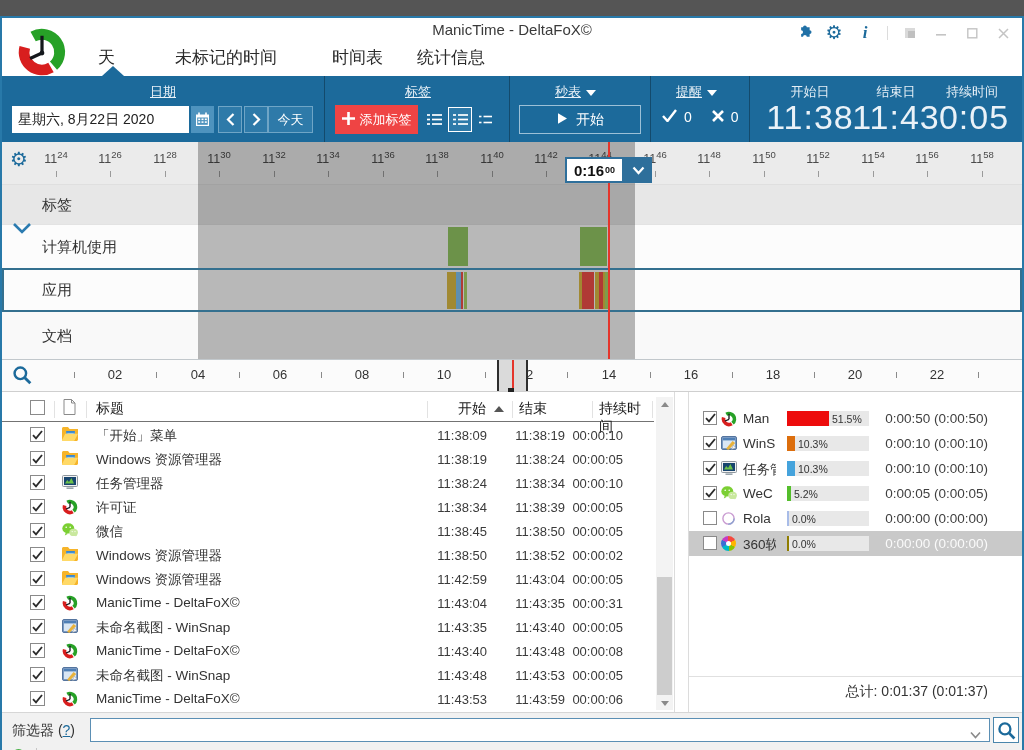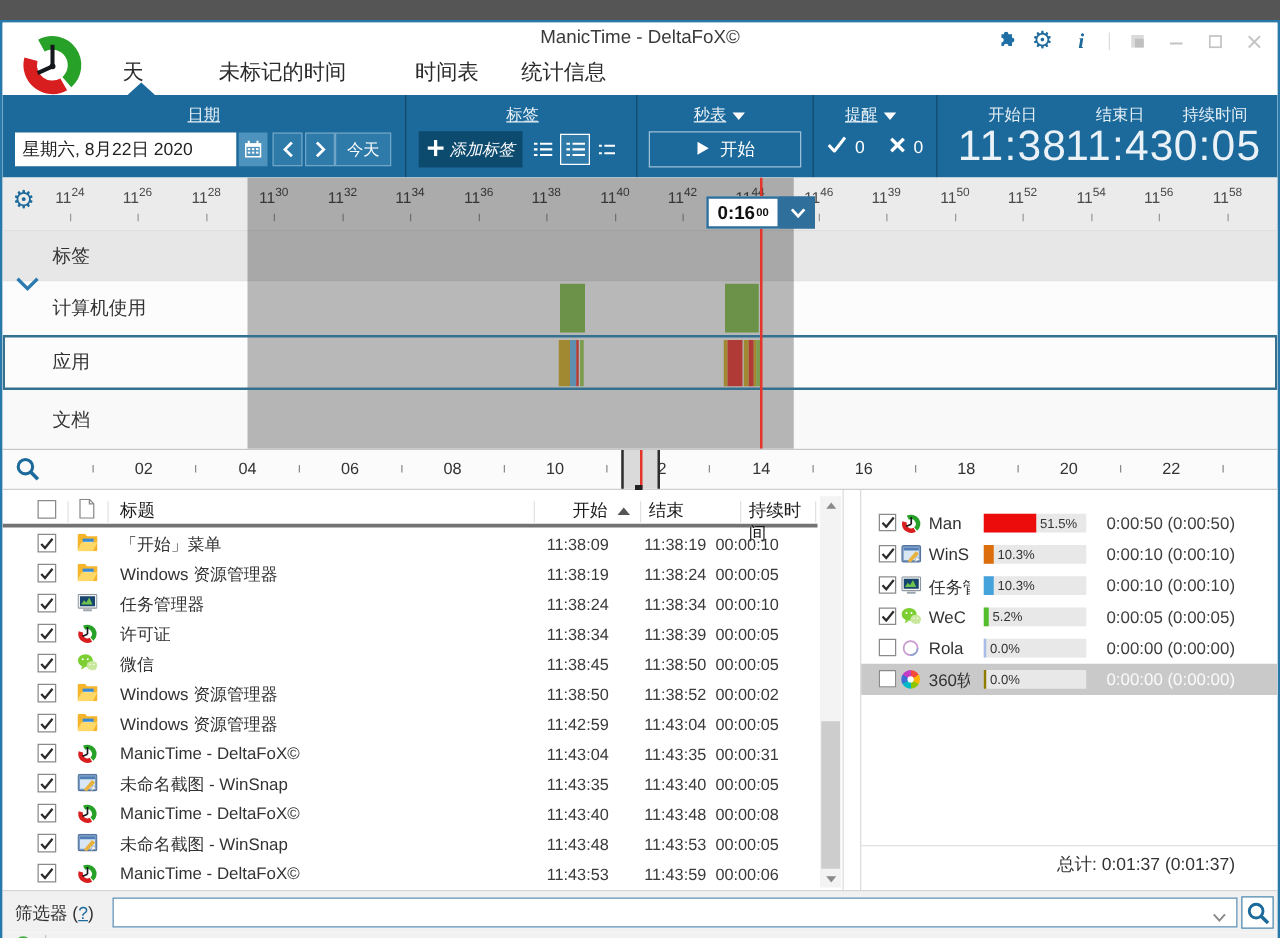--- a/index.html
+++ b/index.html
@@ -18,21 +18,21 @@
   .tab-notch{position:absolute;top:48px;width:0;height:0;border-left:11px solid transparent;border-right:11px solid transparent;border-bottom:10px solid #1C6A9B;}
   
   .toolbar{position:absolute;left:0;top:58px;right:0;height:66px;background:#1C6A9B;color:#fff;}
   .tb-sep{position:absolute;top:0;bottom:0;width:1px;background:rgba(0,0,0,.30);}
   .tb-label{position:absolute;top:7px;font-size:13px;color:#EAF2F8;white-space:nowrap;text-decoration:underline;}
   .caret{display:inline-block;width:0;height:0;border-left:5px solid transparent;border-right:5px solid transparent;border-top:6px solid #fff;margin-left:5px;vertical-align:middle;}
   .date-input{position:absolute;left:10px;top:30px;width:177px;height:27px;border:none;padding:0 6px;font-size:14px;color:#222;background:#fff;}
   .cal-btn{position:absolute;left:189px;top:30px;width:23px;height:27px;background:#4E93BE;display:flex;align-items:center;justify-content:center;}
   .nav-btn{position:absolute;top:30px;width:24px;height:27px;background:#2E7AA9;border:1px solid #6FA5C6;display:flex;align-items:center;justify-content:center;}
   .today-btn{position:absolute;left:266px;top:30px;width:45px;height:27px;background:#2E7AA9;border:1px solid #6FA5C6;color:#fff;font-size:13px;display:flex;align-items:center;justify-content:center;}
-  .addtag-btn{position:absolute;left:333px;top:29px;width:83px;height:29px;background:#0c4a6e;color:#fff;font-size:13px;display:flex;align-items:center;justify-content:center;gap:5px;font-style:italic;}
+  .addtag-btn{position:absolute;left:333px;top:29px;width:83px;height:29px;background:#ef4444;color:#fff;font-size:13px;display:flex;align-items:center;justify-content:center;gap:5px;}
   .viewbtn{position:absolute;top:31px;height:25px;display:flex;align-items:center;justify-content:center;}
   .viewbtn.active{border:1px solid #fff;background:#2E7AA9;}
   .start-btn{position:absolute;left:517px;top:29px;width:122px;height:29px;border:1px solid #9CC0D7;color:#fff;font-size:14px;display:flex;align-items:center;justify-content:center;gap:8px;}
   .rem-counts{position:absolute;left:660px;top:33px;display:flex;align-items:center;gap:7px;font-size:14px;color:#fff;}
   .sum-label{position:absolute;top:7px;font-size:13px;color:#E5EFF6;transform:translateX(-50%);white-space:nowrap;}
   .sum-value{position:absolute;top:22px;font-size:34px;font-weight:400;color:#EAF2F8;transform:translateX(-50%);letter-spacing:1px;}
   
   .timeline{position:absolute;left:0;top:124px;right:0;height:218px;background:#EBEBEB;border-bottom:1px solid #C2C8CC;overflow:hidden;}
   .tl-tick{position:absolute;top:7px;transform:translateX(-50%);font-size:12.5px;color:#4a4a4a;white-space:nowrap;}
   .tl-tick sup{font-size:9.5px;}
@@ -53,21 +53,21 @@
   .overview{position:absolute;left:0;top:342px;right:0;height:32px;background:#FBFBFB;border-bottom:1px solid #CFCFCF;}
   .ov-label{position:absolute;top:7px;transform:translateX(-50%);font-size:13px;color:#333;}
   .ov-tick{position:absolute;top:12px;width:1px;height:6px;background:#8a8a8a;}
   .ov-zoom{position:absolute;left:10px;top:5px;}
   .ov-viewport{position:absolute;left:495px;top:0;width:31px;height:31px;background:#DADADA;border-left:2px solid #2e2e2e;border-right:2px solid #2e2e2e;}
   .ov-line{position:absolute;left:13px;top:0;width:2px;height:31px;background:#E5352B;}
   .ov-foot{position:absolute;left:9px;bottom:-1px;width:6px;height:4px;background:#222;}
   
   .main{position:absolute;left:0;top:374px;right:0;height:320px;background:#fff;}
   .tbl{position:absolute;left:0;top:0;width:673px;height:320px;border-right:1px solid #DCDCDC;}
-  .tbl-head{position:absolute;left:0;top:5px;right:20px;height:25px;border-bottom:3px solid #737373;font-size:14px;color:#1a1a1a;}
+  .tbl-head{position:absolute;left:0;top:5px;right:20px;height:25px;border-bottom:1px solid #737373;font-size:14px;color:#1a1a1a;}
   .th-sep{position:absolute;top:4px;width:1px;height:17px;background:#E2E2E2;}
   .cbx{width:15px;height:15px;background:#fff;border:1px solid #8a8a8a;display:flex;align-items:center;justify-content:center;}
   .cbx.small{width:14px;height:14px;}
   .sort-asc{display:inline-block;width:0;height:0;border-left:5px solid transparent;border-right:5px solid transparent;border-bottom:6px solid #555;}
   .t-body{position:absolute;left:0;top:31px;right:20px;}
   .t-row{position:relative;height:24px;}
   .t-row .cbx{position:absolute;left:28px;top:4px;}
   .t-icon{position:absolute;left:60px;top:4px;width:17px;height:16px;}
   .t-title{position:absolute;left:94px;top:4px;font-size:13.5px;color:#333;white-space:nowrap;}
   .t-time{position:absolute;top:5px;font-size:13px;color:#3a3a3a;}
@@ -286,21 +286,21 @@
         <div class="tl-tick" style="left: 435px;"><span>11</span><sup>38</sup></div>
         <div class="tl-mark" style="left: 435px;"></div>
         <div class="tl-tick" style="left: 490px;"><span>11</span><sup>40</sup></div>
         <div class="tl-mark" style="left: 490px;"></div>
         <div class="tl-tick" style="left: 544px;"><span>11</span><sup>42</sup></div>
         <div class="tl-mark" style="left: 544px;"></div>
         <div class="tl-tick" style="left: 598px;"><span>11</span><sup>44</sup></div>
         <div class="tl-mark" style="left: 598px;"></div>
         <div class="tl-tick" style="left: 653px;"><span>11</span><sup>46</sup></div>
         <div class="tl-mark" style="left: 653px;"></div>
-        <div class="tl-tick" style="left: 707px;"><span>11</span><sup>39</sup></div>
+        <div class="tl-tick" style="left: 707px;"><span>11</span><sup>48</sup></div>
         <div class="tl-mark" style="left: 707px;"></div>
         <div class="tl-tick" style="left: 762px;"><span>11</span><sup>50</sup></div>
         <div class="tl-mark" style="left: 762px;"></div>
         <div class="tl-tick" style="left: 816px;"><span>11</span><sup>52</sup></div>
         <div class="tl-mark" style="left: 816px;"></div>
         <div class="tl-tick" style="left: 871px;"><span>11</span><sup>54</sup></div>
         <div class="tl-mark" style="left: 871px;"></div>
         <div class="tl-tick" style="left: 925px;"><span>11</span><sup>56</sup></div>
         <div class="tl-mark" style="left: 925px;"></div>
         <div class="tl-tick" style="left: 980px;"><span>11</span><sup>58</sup></div>

